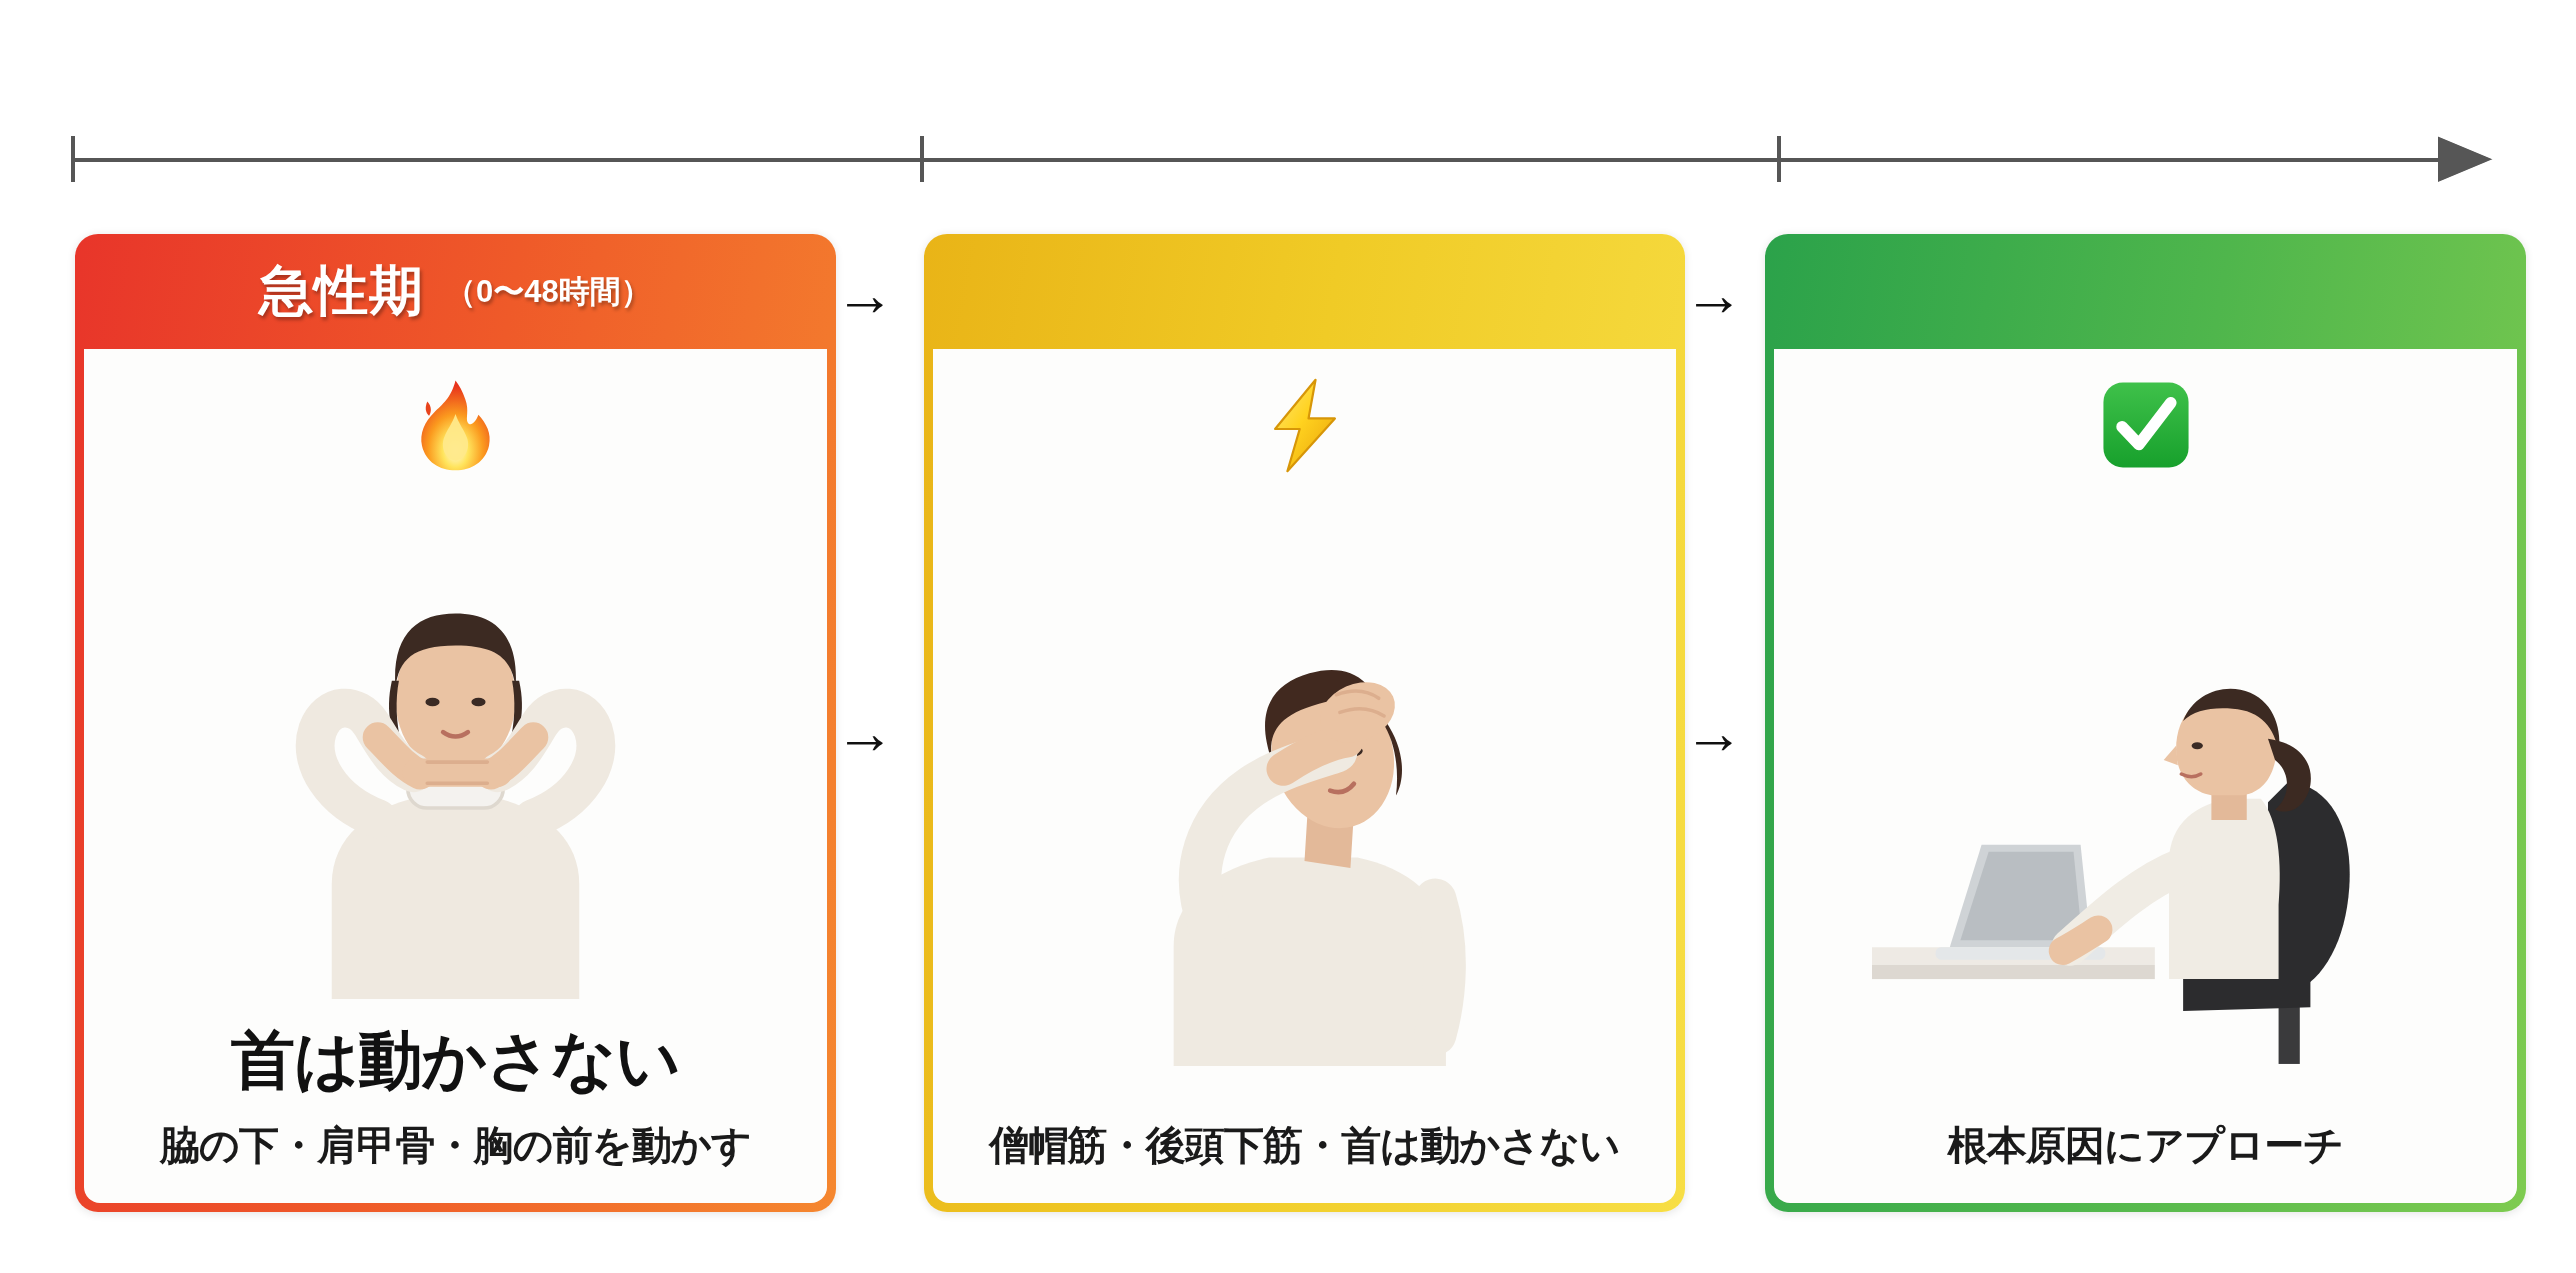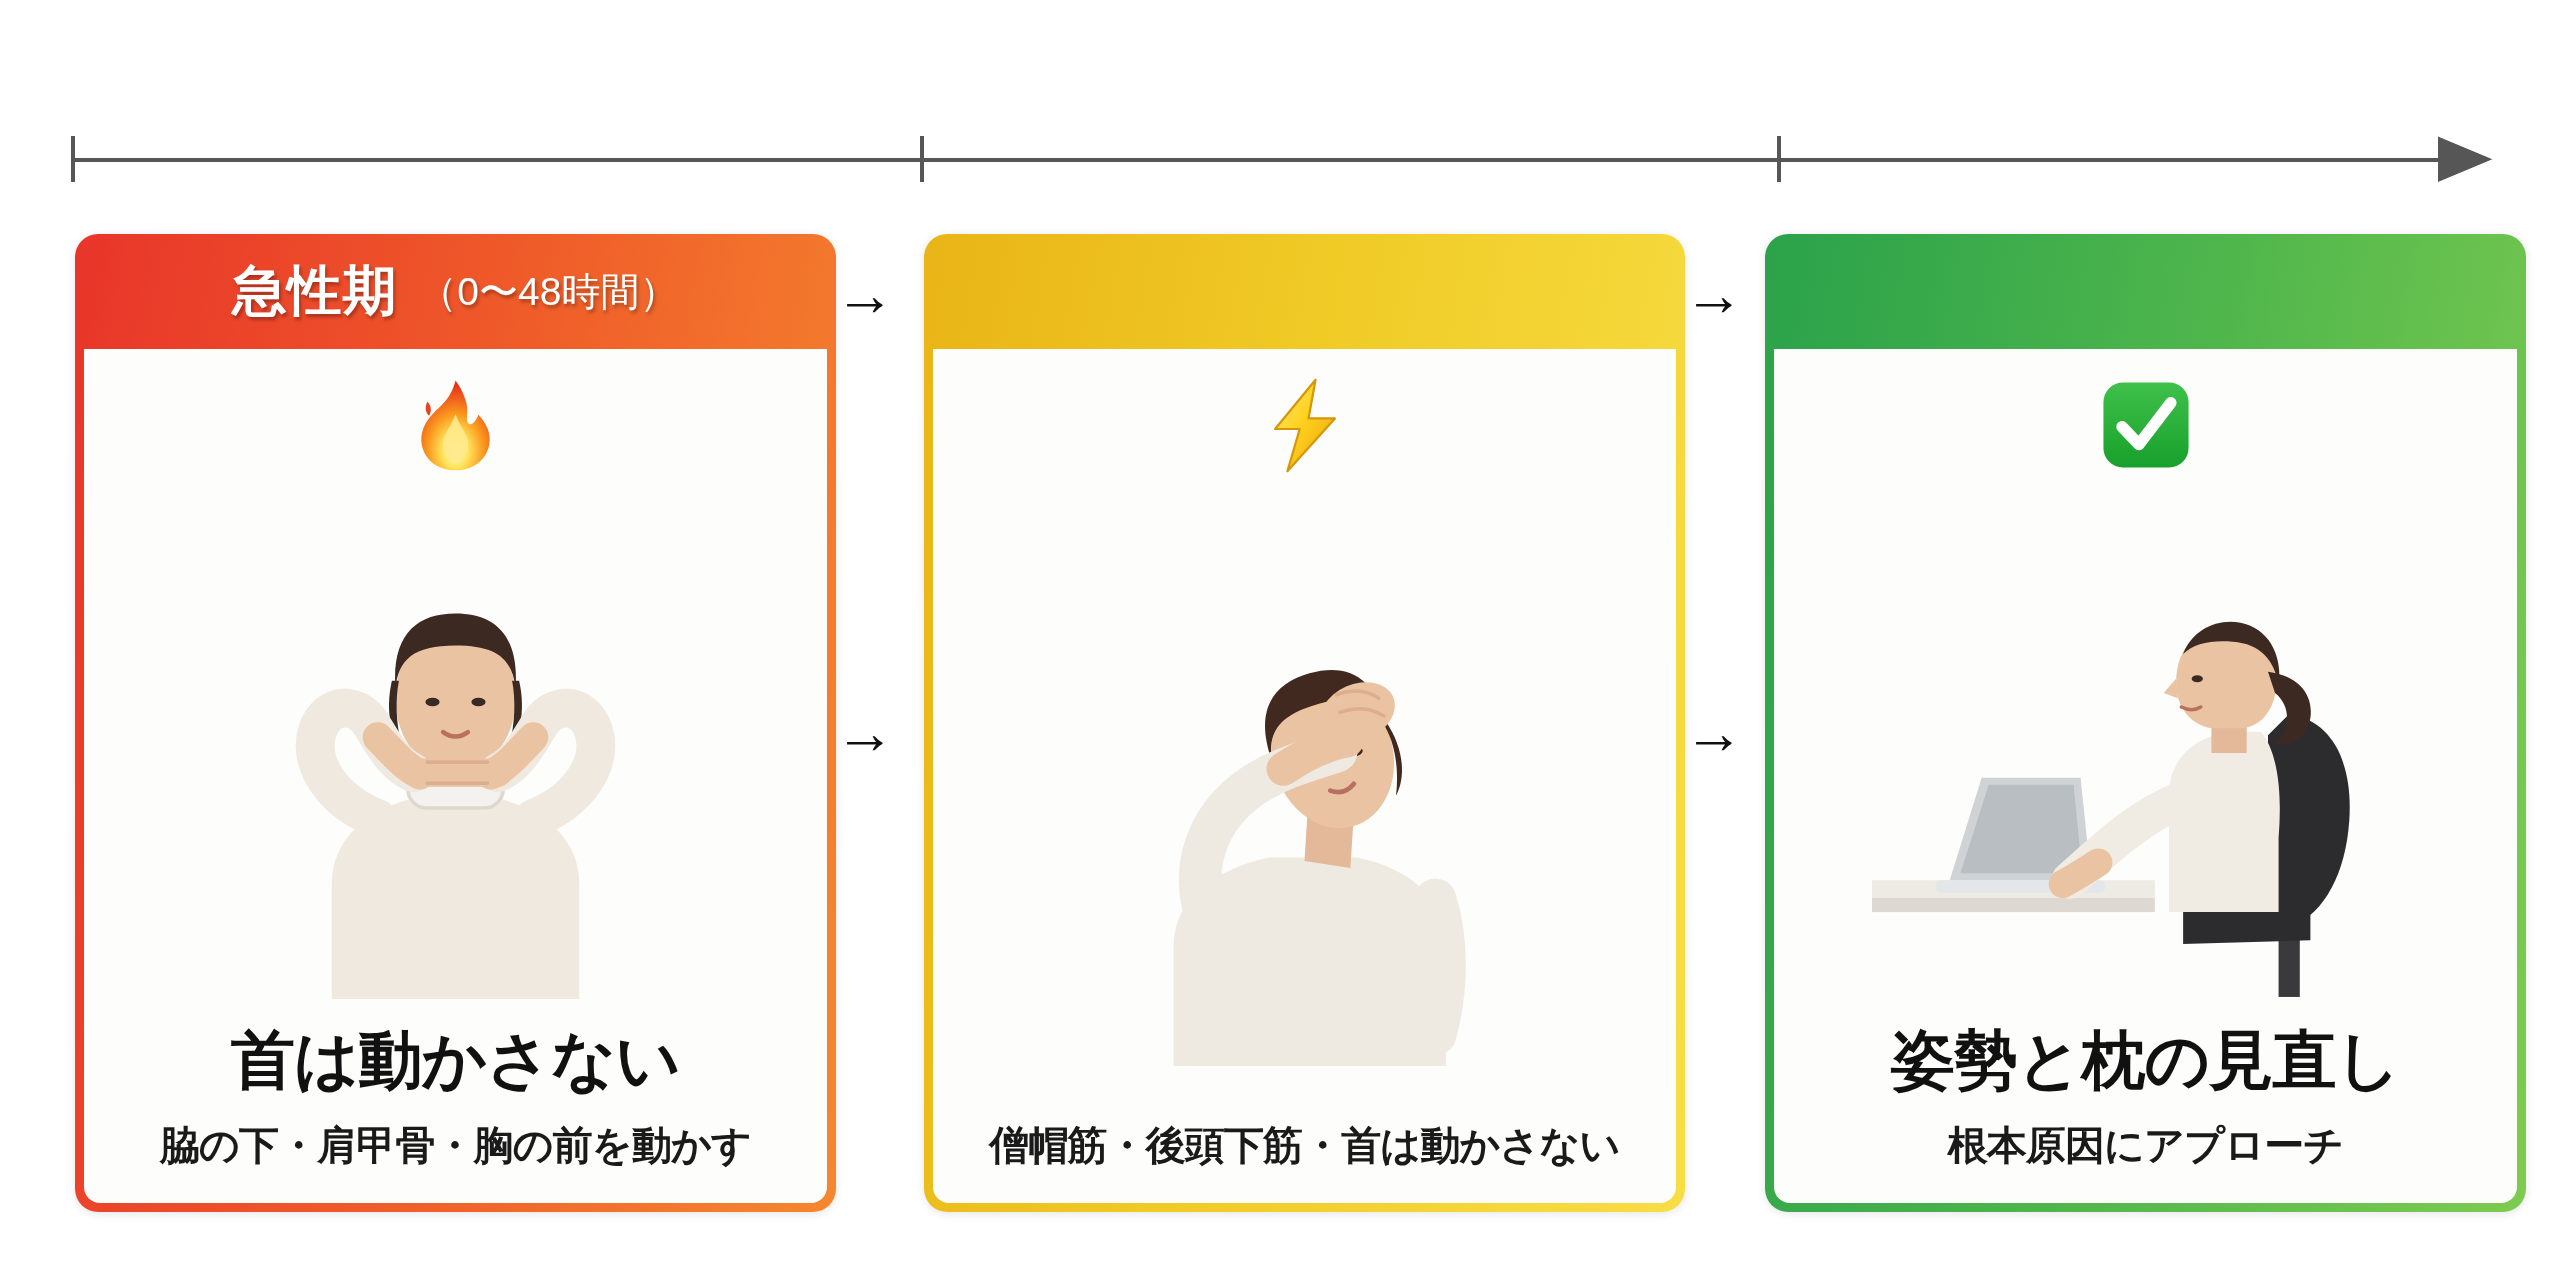--- a/index.html
+++ b/index.html
@@ -86,22 +86,22 @@
   .card-header .title {
     color: #ffffff;
     font-weight: bold;
     font-size: 54px;
     letter-spacing: 0.9px;
     text-shadow: 1.8px 2.7px 3.5px rgba(0,0,0,0.30);
     white-space: nowrap;
   }
   .card-header .period {
     color: #ffffff;
-    font-weight: normal;
-    font-size: 39px;
+    font-weight: bold;
+    font-size: 31px;
     margin-left: 21px;
     text-shadow: 1.8px 2.7px 3.5px rgba(0,0,0,0.30);
     white-space: nowrap;
   }
 
   .card-body {
     position: absolute;
     left: 8.8px;
     right: 8.8px;
     top: 115px;
@@ -329,21 +329,20 @@
           <ellipse cx="184" cy="54" rx="3.2" ry="2" fill="#3a2a24"></ellipse>
           <path d="M175 70 q6 3 11 0" stroke="#b8705f" stroke-width="2" fill="none" stroke-linecap="round"></path>
 
           <path d="M176 122 C150 132 128 154 112 168" fill="none" stroke="#f0ece4" stroke-width="21" stroke-linecap="round"></path>
           <path d="M128 158 C120 163 114 167 108 170" fill="none" stroke="#eac3a3" stroke-width="16" stroke-linecap="round"></path>
 
           <path d="M178 196 L178 214 L150 214" fill="none" stroke="#3a3a3c" stroke-width="0"></path>
         </svg>
       </div>
       <div class="caption-wrap">
-        <div class="caption-main">姿勢と枕の見直し</div>
         <div class="caption-sub">根本原因にアプローチ</div>
       </div>
     </div>
   </div>
 
 </div>
 
 <div class="conn a1">→</div>
 <div class="conn a2">→</div>
 <div class="conn b1">→</div>

